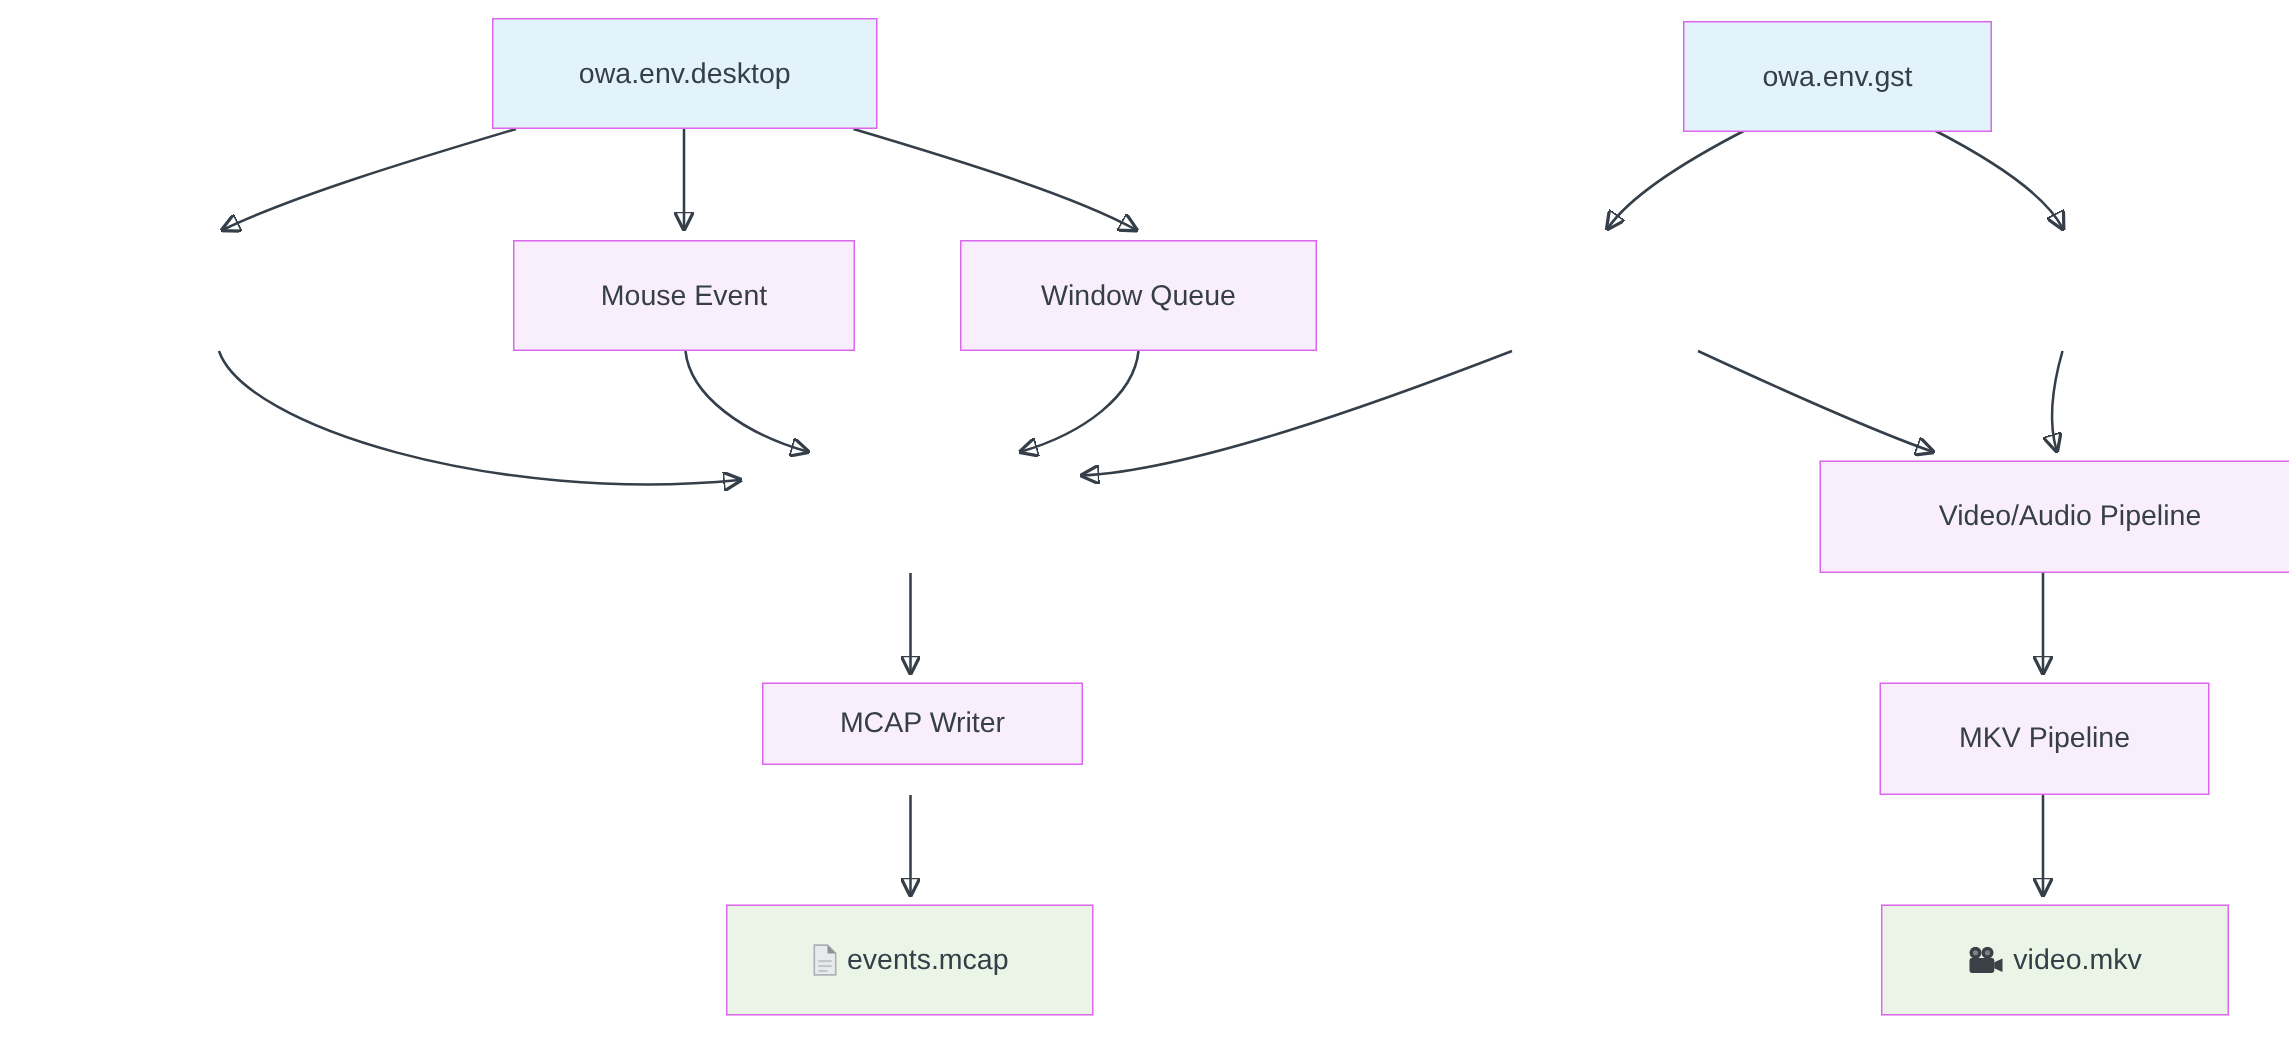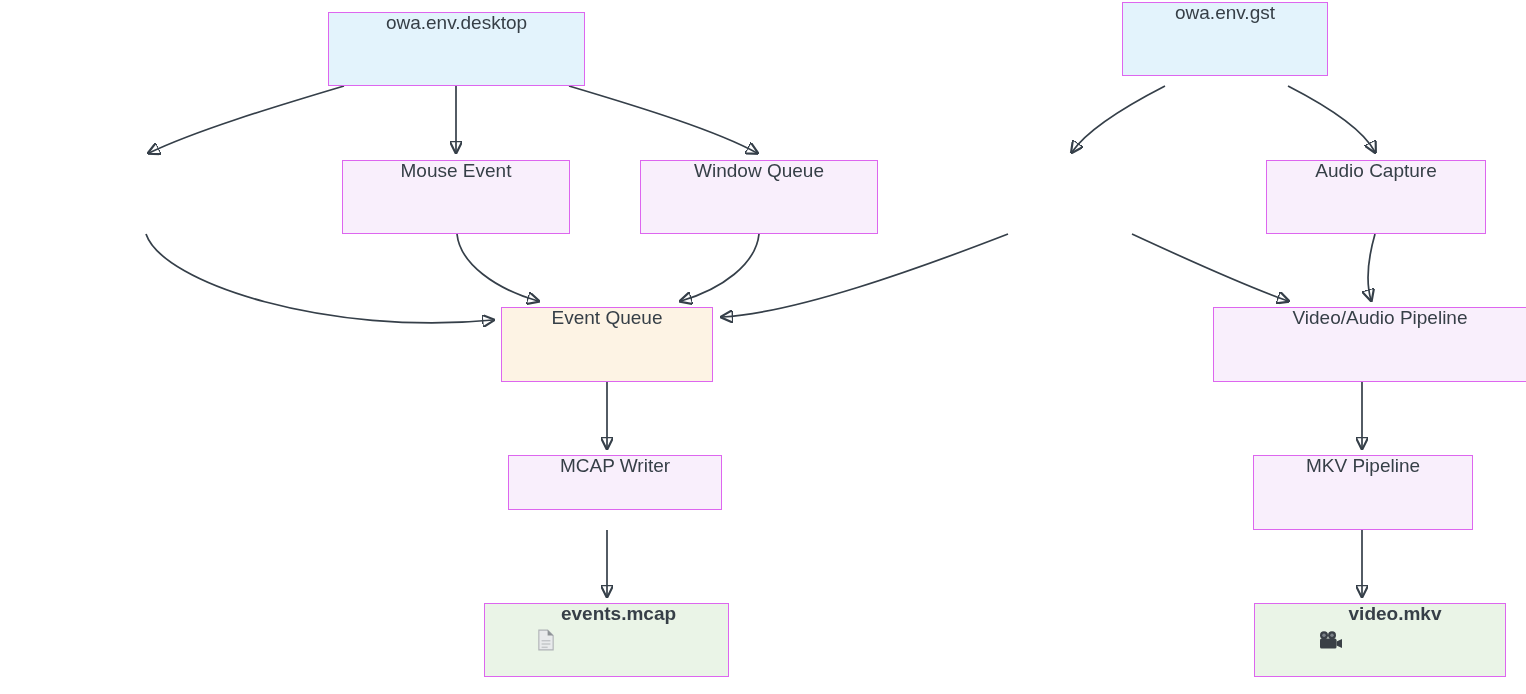--- a/index.html
+++ b/index.html
@@ -18,31 +18,31 @@
     background:#ffffff;
     font-family:"Liberation Sans", sans-serif;
     overflow:hidden;
   }
   .edges{position:absolute;left:0;top:0;width:1526px;height:694px;}
   .edges path{fill:none;stroke:var(--edge-stroke);stroke-width:1.7px;}
   .node{
     position:absolute;
     box-sizing:border-box;
     border:1.6px solid var(--node-border);
-    display:flex;justify-content:center;
+    display:flex;align-items:center;justify-content:center;
     gap:6px;
     color:var(--text);
     font-size:19px;
     line-height:1;
     white-space:nowrap;
   }
   .node.source{background:var(--source-fill);}
   .node.process{background:var(--process-fill);}
   .node.queue{background:var(--queue-fill);}
-  .node.output{background:var(--output-fill);font-weight:bold;}
+  .node.output{background:var(--output-fill);}
   .icon{display:inline-flex;align-items:center;justify-content:center;}
   .icon svg{display:block;}
 </style>
 </head>
 <body>
 
 <div class="canvas">
 
   <svg class="edges" viewBox="0 0 1526 694" xmlns="http://www.w3.org/2000/svg">
     <defs>
@@ -64,41 +64,35 @@
     <path d="M 607,382 L 607,448" marker-end="url(#arrow)"></path>
     <path d="M 1362,382 L 1362,448" marker-end="url(#arrow)"></path>
     <path d="M 607,530 L 607,596" marker-end="url(#arrow)"></path>
     <path d="M 1362,530 L 1362,596" marker-end="url(#arrow)"></path>
   </svg>
 
   <div class="node source" style="left:328px;top:12px;width:257px;height:74px">
     <span class="label">owa.env.desktop</span>
   </div>
 
-  <div class="node source" style="left:1122px;top:2px;width:206px;height:74px">
+  <div class="node source" style="left:1122px;top:14px;width:206px;height:74px">
     <span class="label">owa.env.gst</span>
   </div>
 
 
   <div class="node process" style="left:342px;top:160px;width:228px;height:74px">
     <span class="label">Mouse Event</span>
   </div>
 
   <div class="node process" style="left:640px;top:160px;width:238px;height:74px">
     <span class="label">Window Queue</span>
   </div>
 
 
-  <div class="node process" style="left:1266px;top:160px;width:220px;height:74px">
-    <span class="label">Audio Capture</span>
-  </div>
 
-  <div class="node queue" style="left:501px;top:307px;width:212px;height:75px">
-    <span class="label">Event Queue</span>
-  </div>
 
   <div class="node process" style="left:1213px;top:307px;width:334px;height:75px">
     <span class="label">Video/Audio Pipeline</span>
   </div>
 
   <div class="node process" style="left:508px;top:455px;width:214px;height:55px">
     <span class="label">MCAP Writer</span>
   </div>
 
   <div class="node process" style="left:1253px;top:455px;width:220px;height:75px">
@@ -111,21 +105,21 @@
         <path d="M1.5 1 h8 l5 5 v13 h-13 z" fill="#e8eaec" stroke="#aeb2b6" stroke-width="1"></path>
         <path d="M9.5 1 l5 5 h-5 z" fill="#8d9296"></path>
         <rect x="4" y="10" width="8" height="1.3" fill="#c3c6c9"></rect>
         <rect x="4" y="13" width="8" height="1.3" fill="#c3c6c9"></rect>
         <rect x="4" y="16" width="5.5" height="1.3" fill="#c3c6c9"></rect>
       </svg>
     </span>
     <span class="label">events.mcap</span>
   </div>
 
-  <div class="node output" style="left:1254px;top:603px;width:252px;height:74px">
+  <div class="node output" style="left:1254px;top:603px;width:232px;height:74px">
     <span class="icon">
       <svg width="24" height="19" viewBox="0 0 24 19">
         <circle cx="5" cy="4.2" r="4" fill="#3a4046"></circle>
         <circle cx="5" cy="4.2" r="1.7" fill="#7c8289"></circle>
         <circle cx="13" cy="4.2" r="4" fill="#3a4046"></circle>
         <circle cx="13" cy="4.2" r="1.7" fill="#7c8289"></circle>
         <rect x="1" y="7.6" width="16.5" height="10" rx="1.6" fill="#3a4046"></rect>
         <path d="M17.5 10.5 L23 8 v9 l-5.5 -2.5 z" fill="#3a4046"></path>
       </svg>
     </span>

